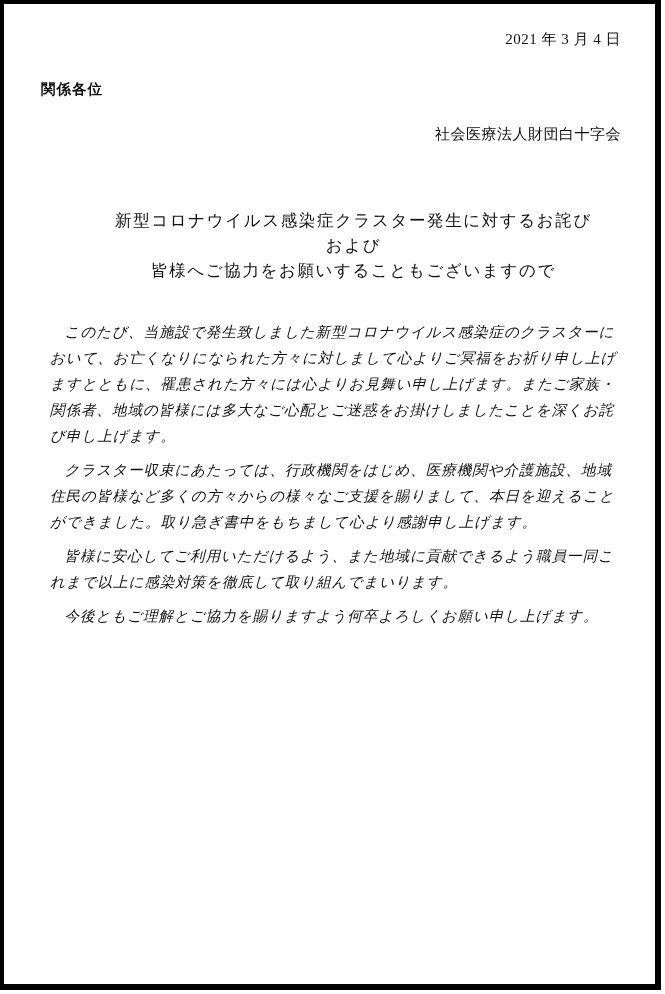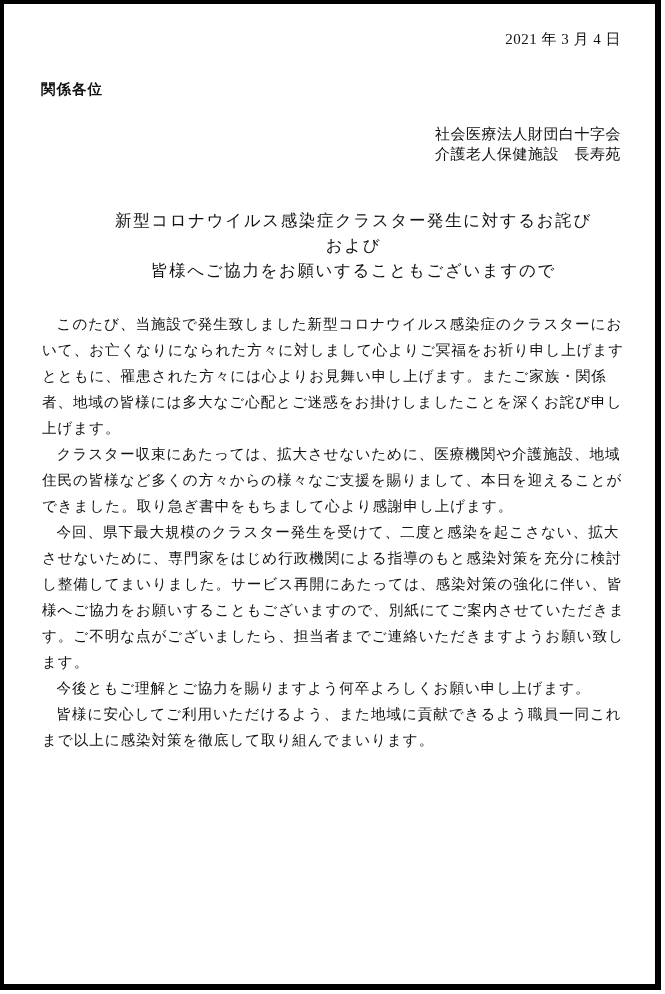--- a/index.html
+++ b/index.html
@@ -22,43 +22,41 @@
     .sender { position: absolute; right: 40px; top: 124px; text-align: right; font-size: 15px; line-height: 20px; letter-spacing: 0.5px; }
     .sender .name-line { word-spacing: 0; }
     .title {
       position: absolute; left: 0; width: 661px; top: 208px; text-align: center;
       font-size: 16.5px; font-weight: normal; line-height: 25px; letter-spacing: 1.6px; padding-left: 23px;
     }
     .body {
       position: absolute; left: 42px; top: 311px; width: 585px;
       font-size: 14.6px; line-height: 26px; letter-spacing: 0.9px;
     }
-    .body p { margin: 0; text-indent: 1em; }
+    .body p { margin: 8px; text-indent: 1em; font-style: italic; }
   </style>
 </head>
 <body>
 
 <div class="frame"></div>
 
 <div class="doc">
   <div class="date">2021 年 3 月 4 日</div>
 
   <div class="addressee">関係各位</div>
 
   <div class="sender">
     <div>社会医療法人財団白十字会</div>
-    <div>介護老人保健施設　長寿苑</div>
   </div>
 
   <div class="title">
     <div>新型コロナウイルス感染症クラスター発生に対するお詫び</div>
     <div>および</div>
     <div>皆様へご協力をお願いすることもございますので</div>
   </div>
 
   <div class="body">
     <p>このたび、当施設で発生致しました新型コロナウイルス感染症のクラスターにおいて、お亡くなりになられた方々に対しまして心よりご冥福をお祈り申し上げますとともに、罹患された方々には心よりお見舞い申し上げます。またご家族・関係者、地域の皆様には多大なご心配とご迷惑をお掛けしましたことを深くお詫び申し上げます。</p>
-    <p>クラスター収束にあたっては、拡大させないために、医療機関や介護施設、地域住民の皆様など多くの方々からの様々なご支援を賜りまして、本日を迎えることができました。取り急ぎ書中をもちまして心より感謝申し上げます。</p>
-    <p>今回、県下最大規模のクラスター発生を受けて、二度と感染を起こさない、拡大させないために、専門家をはじめ行政機関による指導のもと感染対策を充分に検討し整備してまいりました。サービス再開にあたっては、感染対策の強化に伴い、皆様へご協力をお願いすることもございますので、別紙にてご案内させていただきます。ご不明な点がございましたら、担当者までご連絡いただきますようお願い致します。</p>
+    <p>クラスター収束にあたっては、行政機関をはじめ、医療機関や介護施設、地域住民の皆様など多くの方々からの様々なご支援を賜りまして、本日を迎えることができました。取り急ぎ書中をもちまして心より感謝申し上げます。</p>
+    <p>皆様に安心してご利用いただけるよう、また地域に貢献できるよう職員一同これまで以上に感染対策を徹底して取り組んでまいります。</p>
     <p>今後ともご理解とご協力を賜りますよう何卒よろしくお願い申し上げます。</p>
-    <p>皆様に安心してご利用いただけるよう、また地域に貢献できるよう職員一同これまで以上に感染対策を徹底して取り組んでまいります。</p>
   </div>
 </div>
 
 </body></html>

